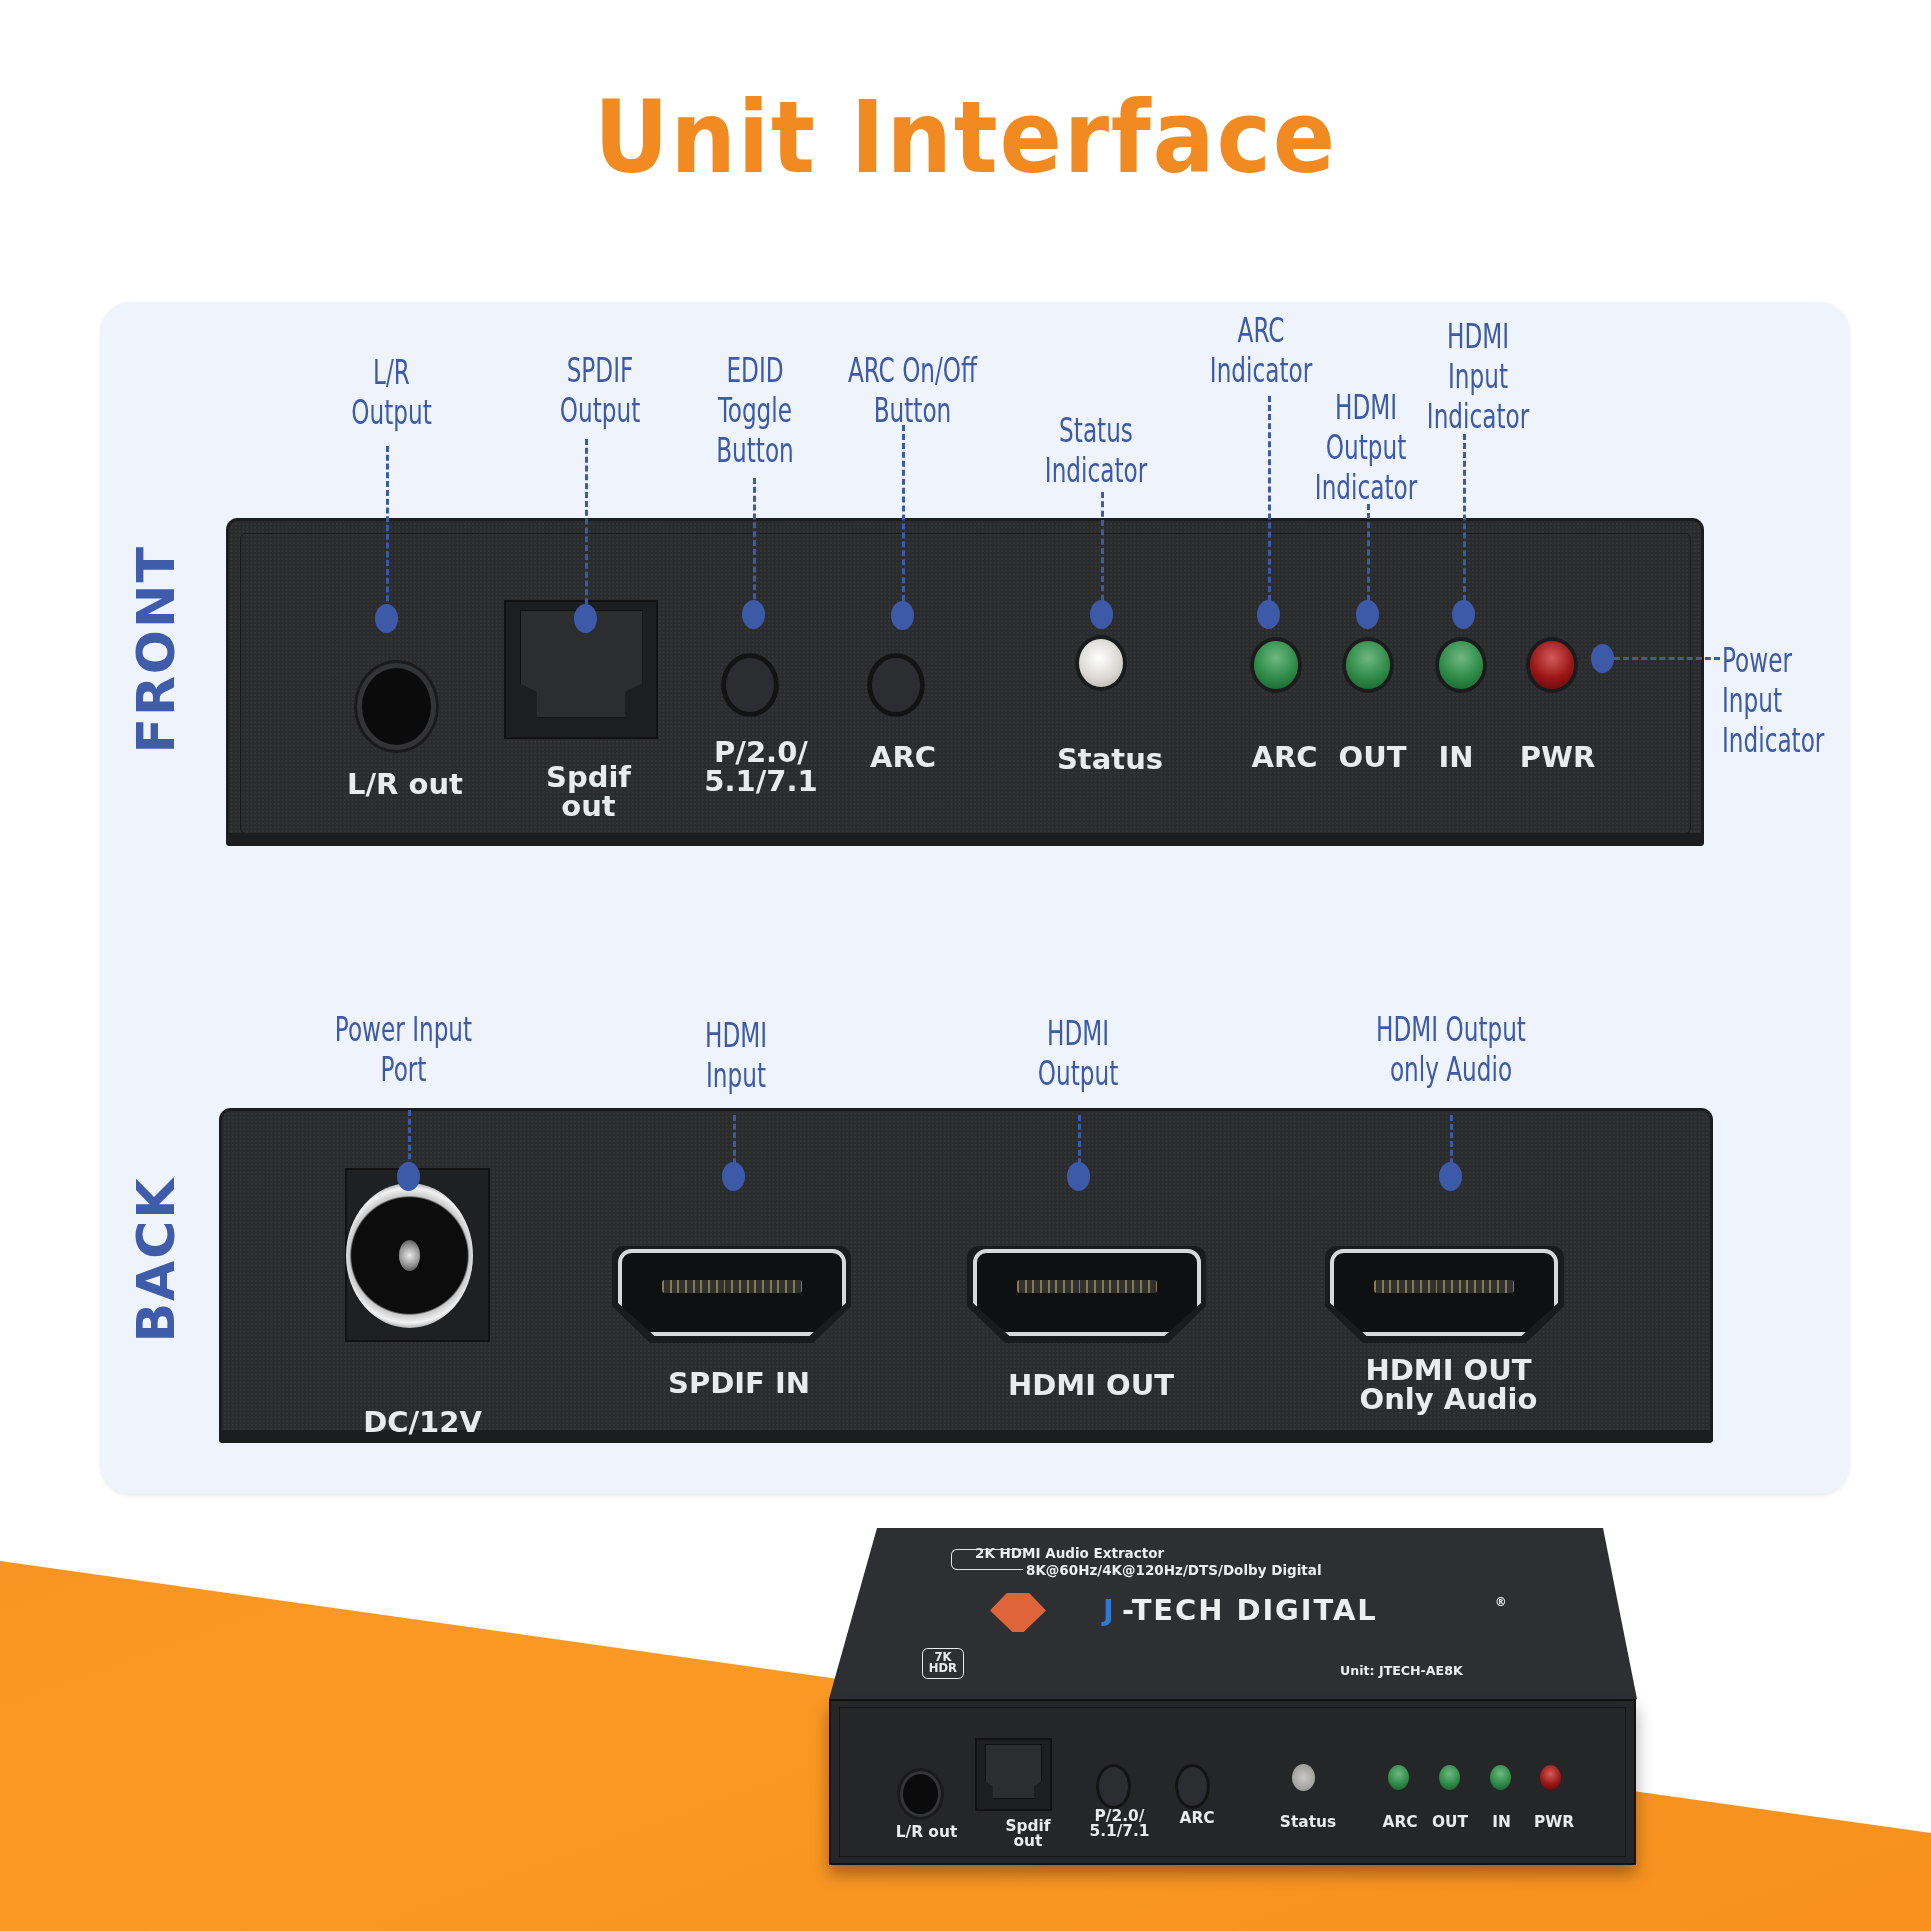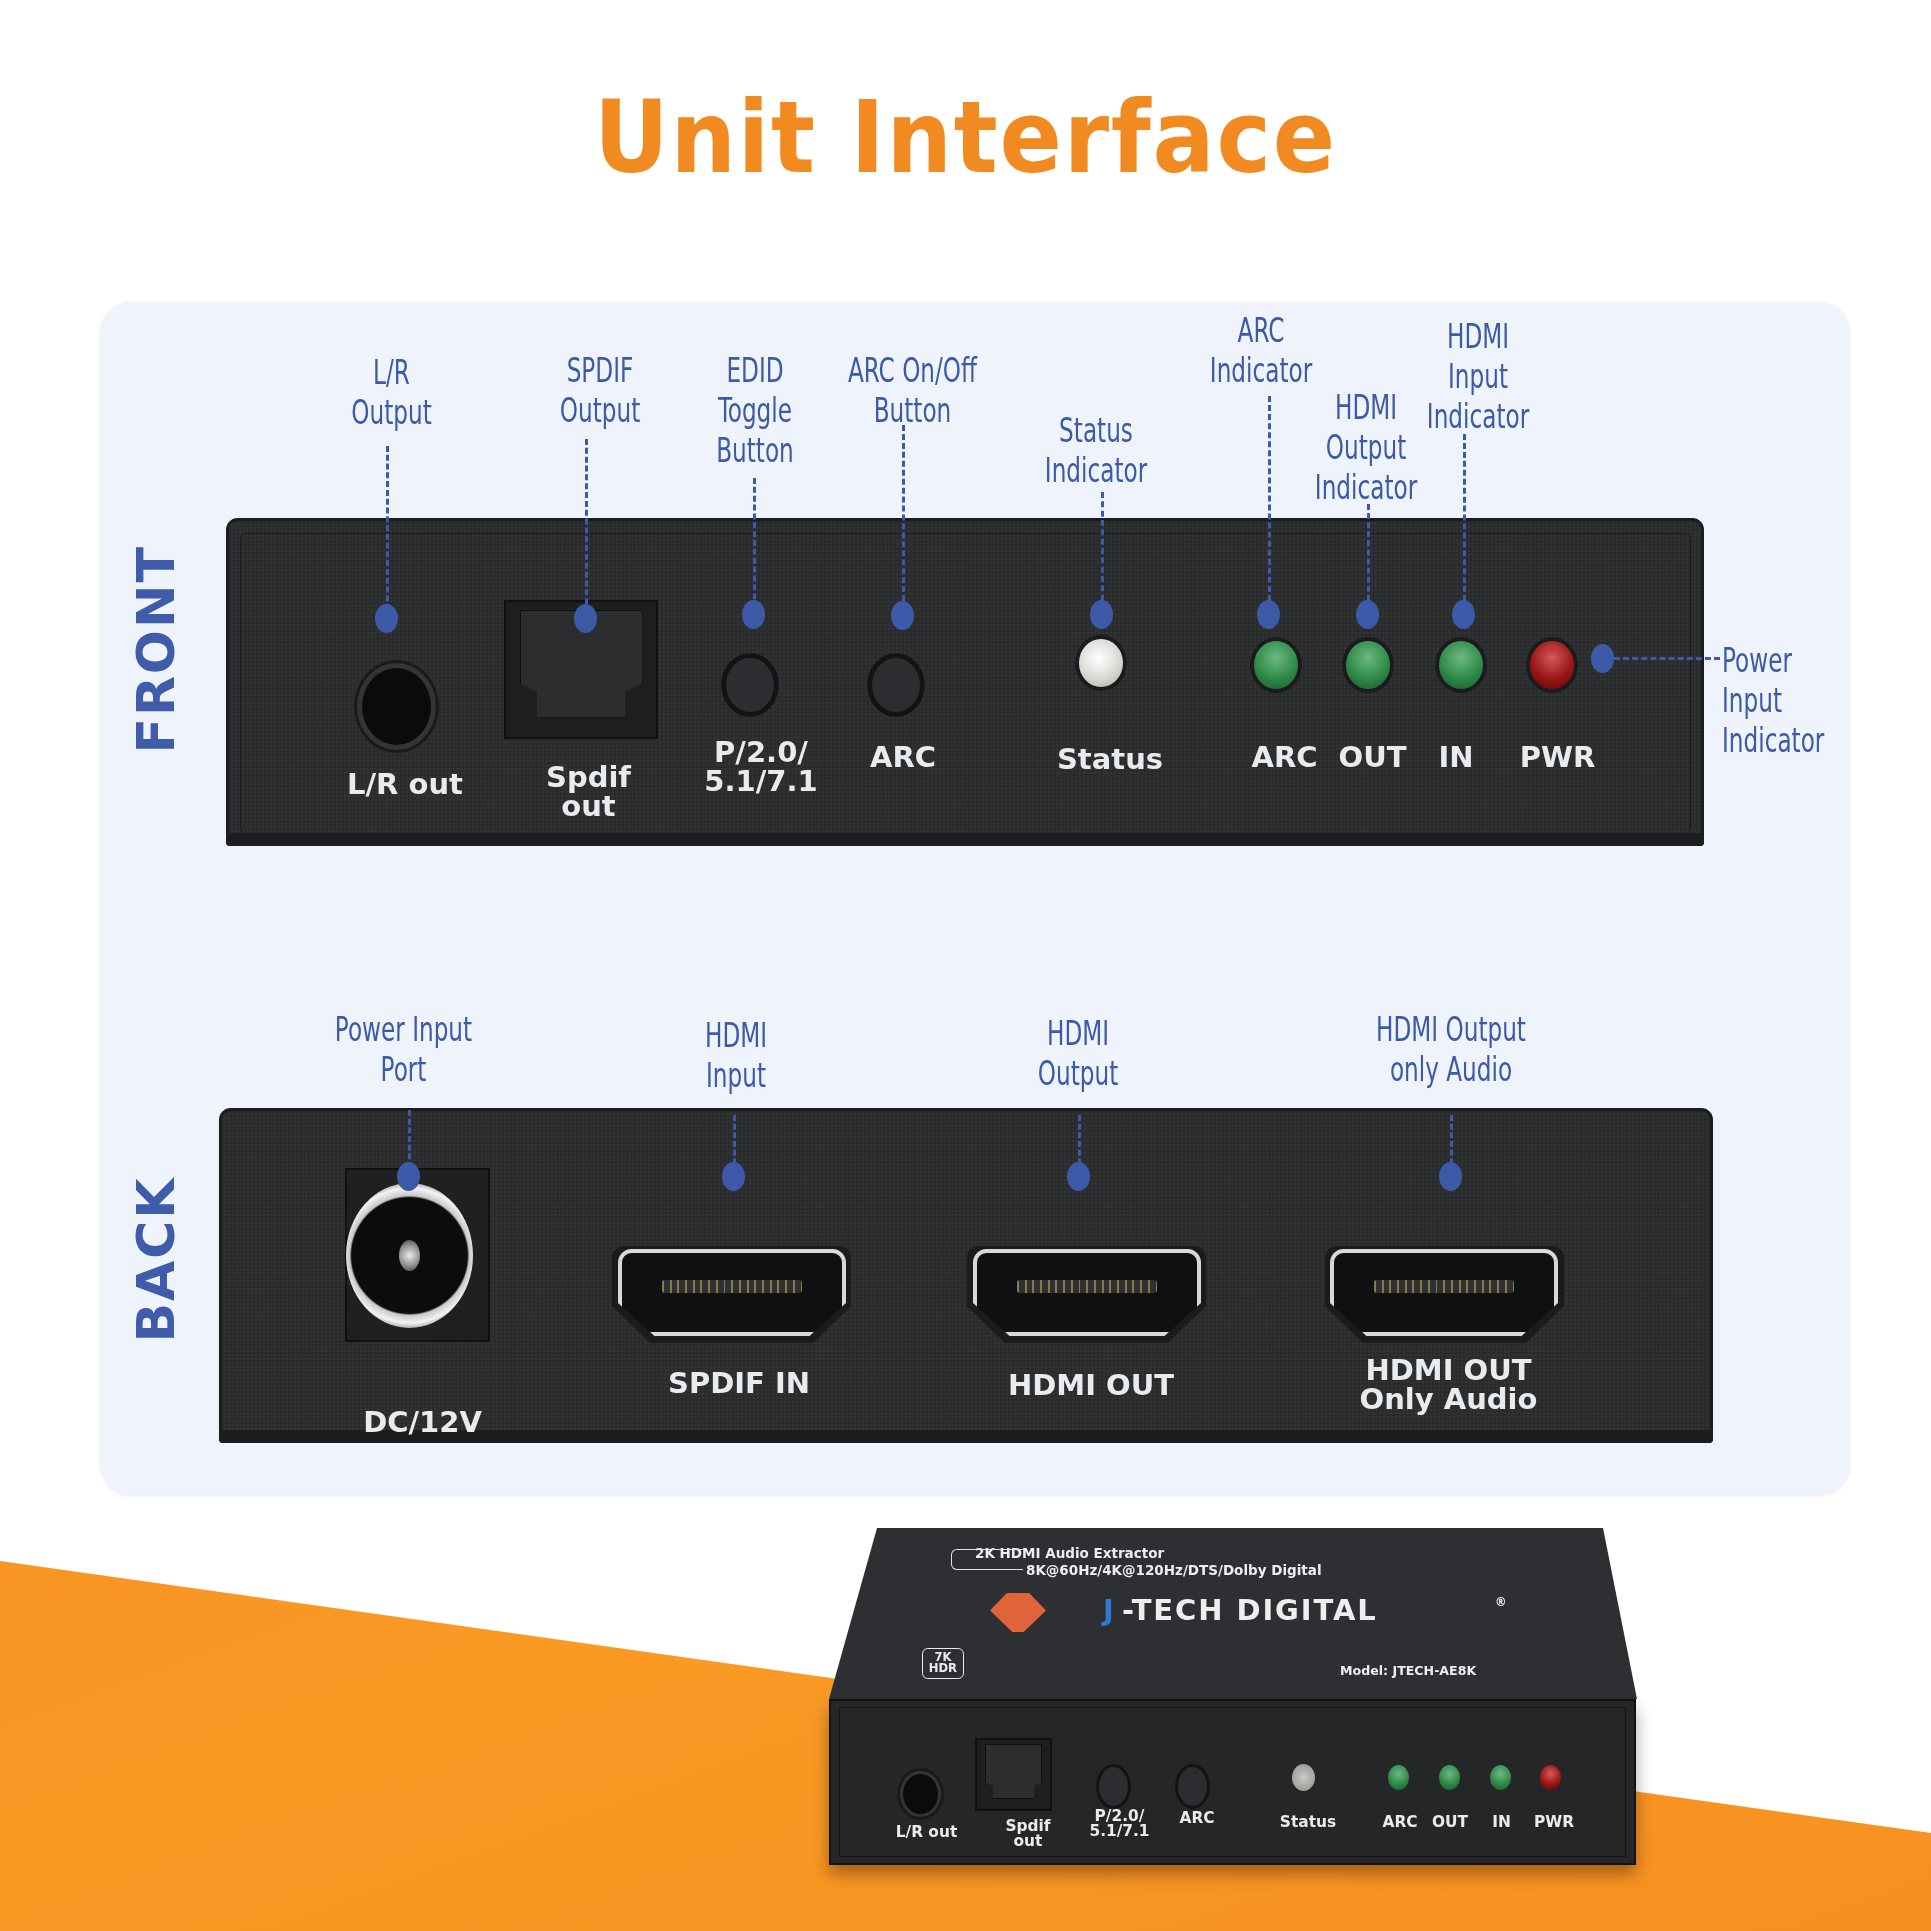--- a/index.html
+++ b/index.html
@@ -295,21 +295,21 @@
 <div class="prod-top"></div>
 <div class="prod-text" style="left:975px; top:1545px; font-size:13.5px;">2K HDMI Audio Extractor</div>
 <div class="prod-text" style="left:1026px; top:1562px; font-size:13.5px;">8K@60Hz/4K@120Hz/DTS/Dolby Digital</div>
 <div class="abs" style="left:951px; top:1549px; width:72px; height:21px; border:1.9px solid #e0e2e5; border-right:none; border-radius:5.8px 0 0 5.8px;"></div>
 <div class="brand-logo" style="left:990px; top:1593px;"></div>
 <div class="prod-text" style="left:1103px; top:1593px; font-size:29px; color:#2f7ad0;">J</div>
 <div class="prod-text" style="left:1122px; top:1593px; font-size:29px; letter-spacing:1.9px;">-TECH DIGITAL</div>
 <div class="prod-text" style="left:1495px; top:1595px; font-size:11.6px;">®</div>
 <div class="badge-8k" style="left:922px; top:1648px;">7K
 HDR</div>
-<div class="prod-text" style="left:1340px; top:1663px; font-size:12.6px;">Model: JTECH-AE8K</div>
+<div class="prod-text" style="left:1340px; top:1663px; font-size:12.6px;">Unit: JTECH-AE8K</div>
 
 <div class="prod-front">
   <div class="prod-front-inner"></div>
 </div>
 <div class="jack" style="left:900px; top:1771px; width:41px; height:46px; border-width:3.9px;"></div>
 <div class="optical" style="left:975px; top:1738px; width:77px; height:73px;">
   <div class="optical-inner" style="left:7.7px; top:3.9px; right:7.7px; bottom:9.7px;"></div>
 </div>
 <div class="btn" style="left:1099px; top:1767px; width:29px; height:39px; box-shadow:0 0 0 2.9px #131314;"></div>
 <div class="btn" style="left:1178px; top:1767px; width:29px; height:39px; box-shadow:0 0 0 2.9px #131314;"></div>

